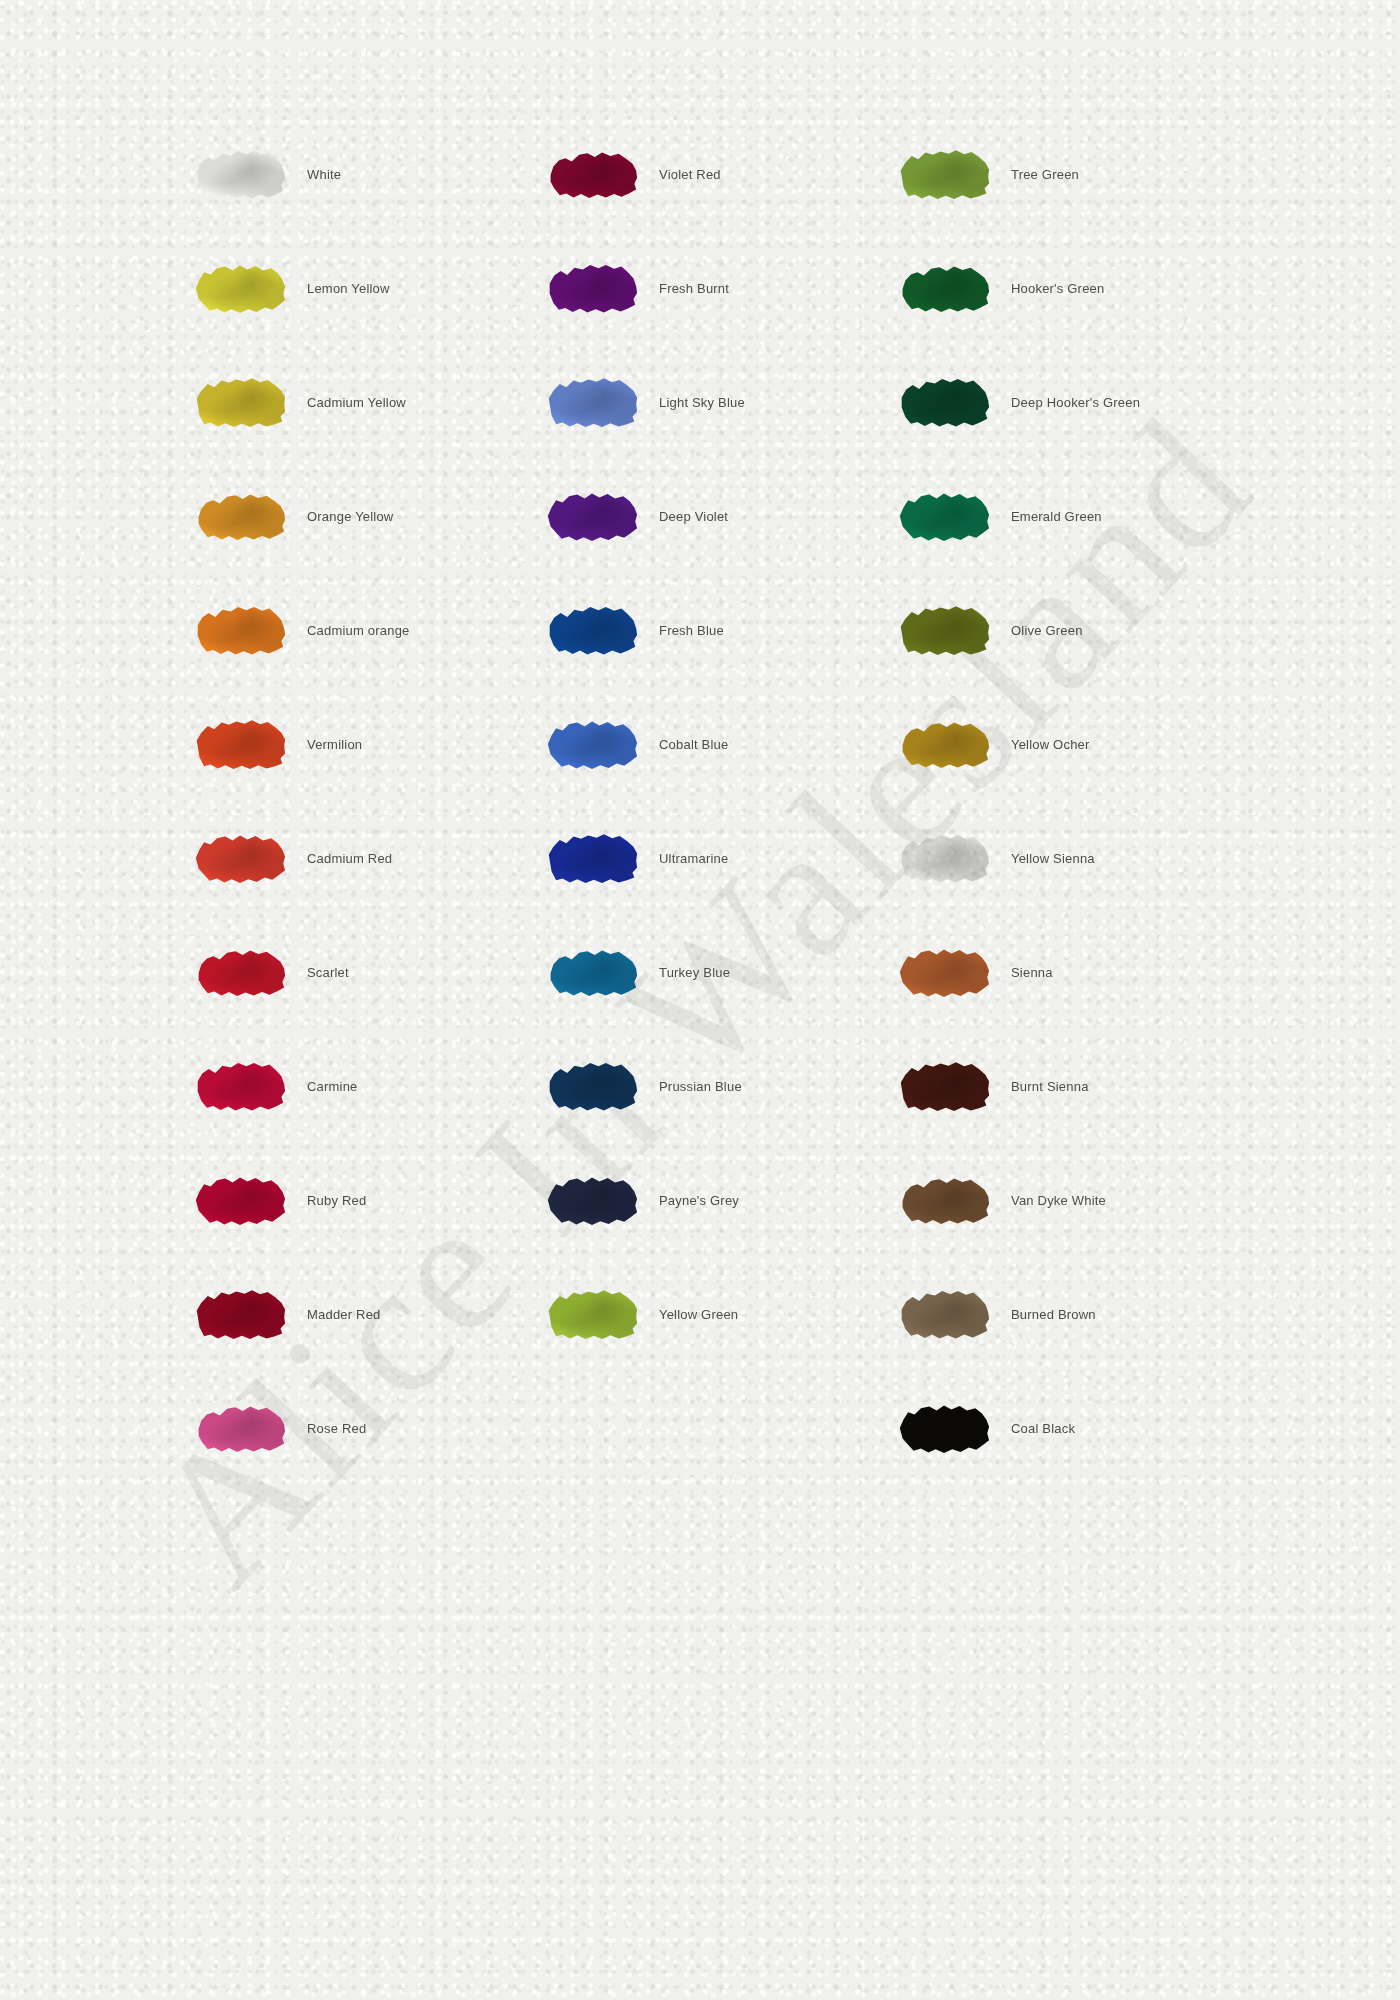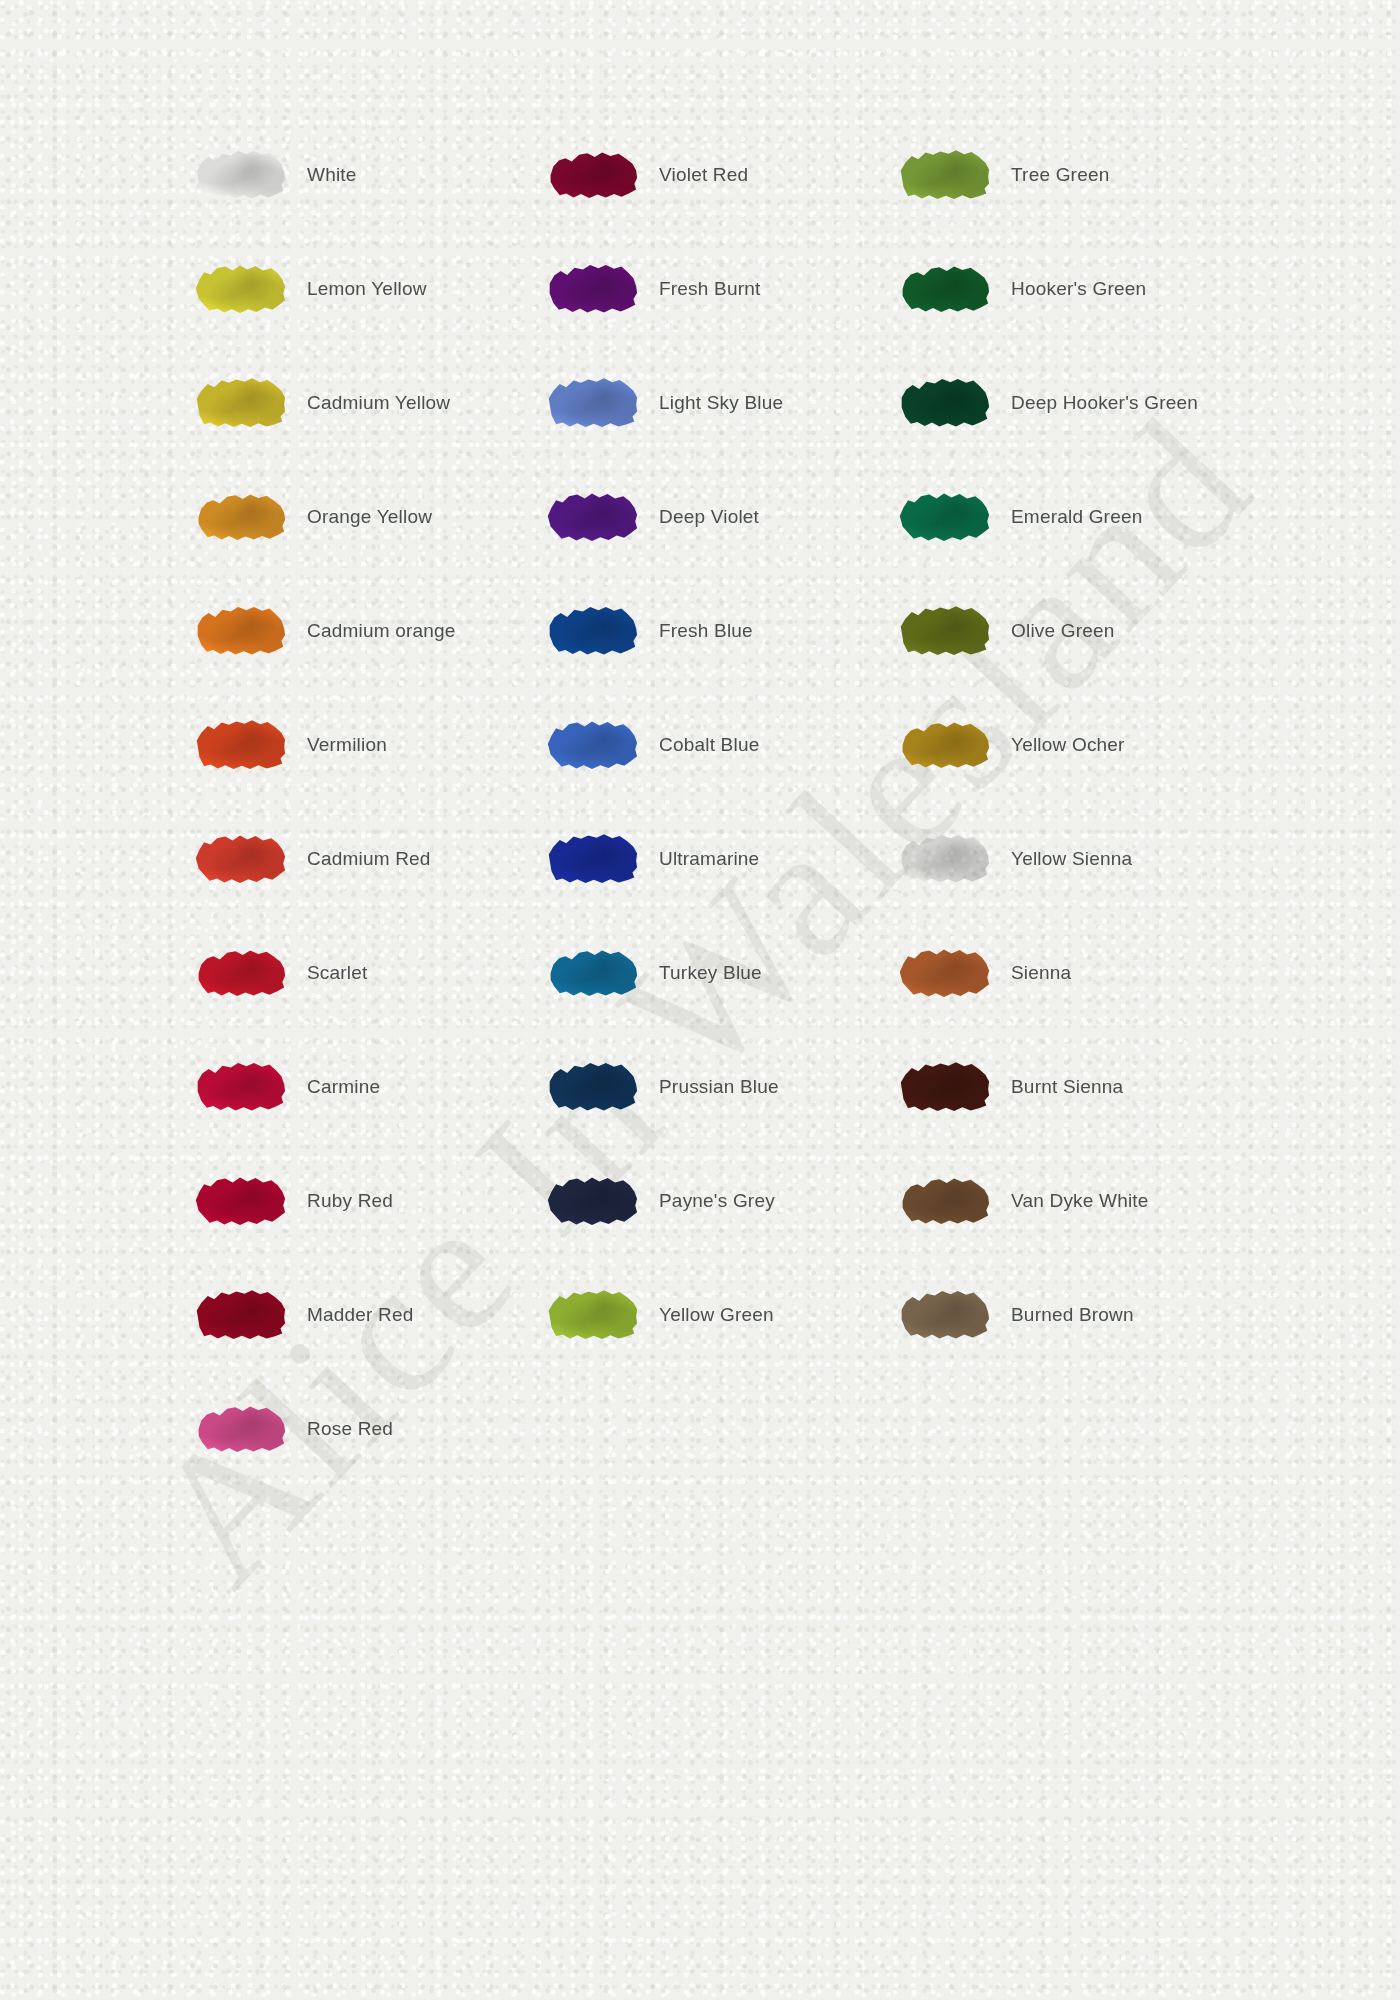--- a/index.html
+++ b/index.html
@@ -119,21 +119,21 @@
   }
 
   
   .v1 .blob { clip-path: polygon(2% 48%,6% 33%,11% 20%,18% 24%,25% 13%,34% 10%,42% 17%,50% 8%,58% 15%,67% 9%,75% 17%,84% 13%,91% 22%,96% 33%,99% 46%,97% 58%,99% 70%,92% 79%,85% 87%,77% 83%,68% 91%,59% 86%,50% 93%,41% 86%,33% 92%,25% 85%,17% 89%,11% 78%,5% 67%); }
   .v2 .blob { clip-path: polygon(4% 40%,9% 26%,16% 18%,23% 25%,31% 12%,40% 15%,48% 7%,57% 13%,65% 7%,74% 14%,82% 10%,89% 20%,95% 31%,98% 45%,99% 57%,95% 68%,97% 78%,89% 85%,81% 90%,72% 85%,63% 92%,54% 86%,45% 92%,37% 85%,29% 91%,21% 84%,14% 87%,8% 75%,4% 58%); }
   .v3 .blob { clip-path: polygon(5% 50%,8% 35%,14% 24%,21% 20%,28% 26%,36% 14%,45% 11%,53% 18%,61% 10%,70% 16%,79% 12%,87% 21%,94% 30%,98% 42%,99% 55%,96% 66%,98% 76%,90% 83%,82% 89%,74% 84%,65% 90%,56% 85%,47% 91%,38% 84%,30% 90%,22% 83%,15% 86%,9% 74%,5% 62%); }
   .v4 .blob { clip-path: polygon(3% 42%,8% 28%,15% 16%,22% 22%,30% 10%,38% 14%,46% 8%,55% 12%,63% 6%,72% 13%,80% 9%,88% 18%,95% 28%,99% 40%,98% 53%,99% 65%,94% 74%,96% 83%,88% 88%,79% 92%,70% 86%,61% 93%,52% 87%,43% 93%,34% 86%,26% 92%,18% 85%,11% 88%,6% 72%); }
 
   .label {
     flex: 1 1 auto;
-    font-size: 19px;
+    font-size: 13px;
     color: #4a4e4c;
     letter-spacing: .2px;
     line-height: 1.3;
     padding-left: 4px;
   }
 </style>
 </head>
 <body>
 
 <div id="page">
@@ -410,15 +410,23 @@
           <div class="label">Van Dyke White</div>
         </div>
         <div class="swatch-row v2">
           <div class="swatch-cell">
             <div class="swatch">
               <div class="blob" style="background: rgb(138, 115, 87);"></div>
             </div>
           </div>
           <div class="label">Burned Brown</div>
         </div>
+        <div class="swatch-row v1">
+          <div class="swatch-cell">
+            <div class="swatch">
+              <div class="blob" style="background: rgb(13, 11, 9);"></div>
+            </div>
+          </div>
+          <div class="label">Coal Black</div>
+        </div>
       </div>
     </div>
 </div>
 
 </body></html>

